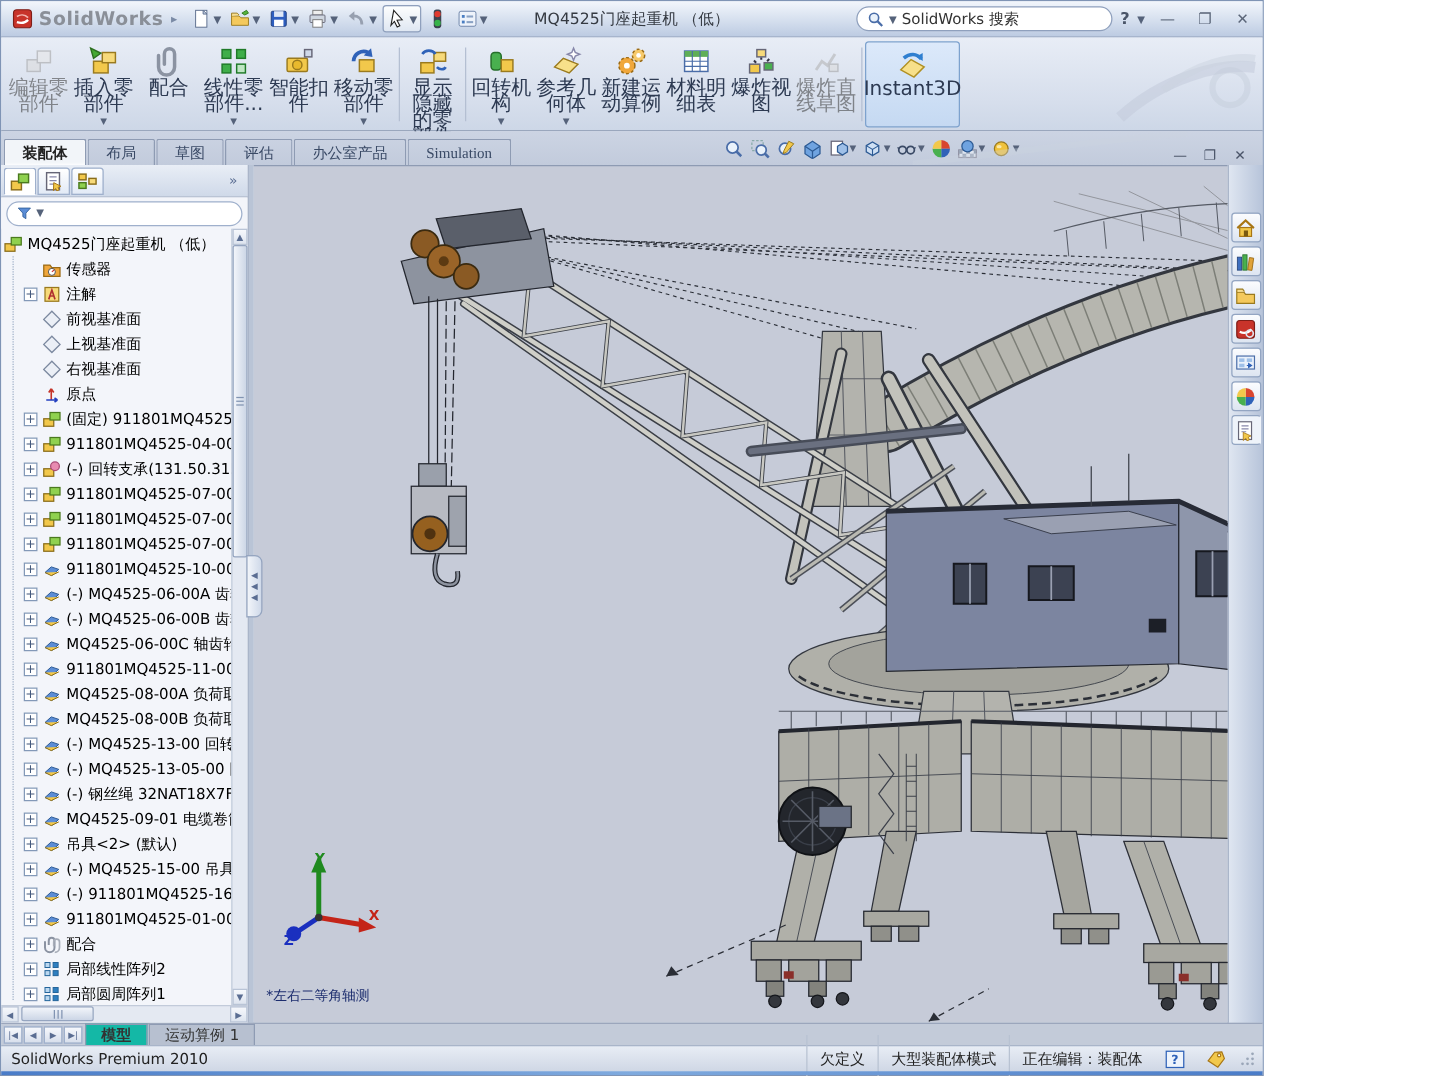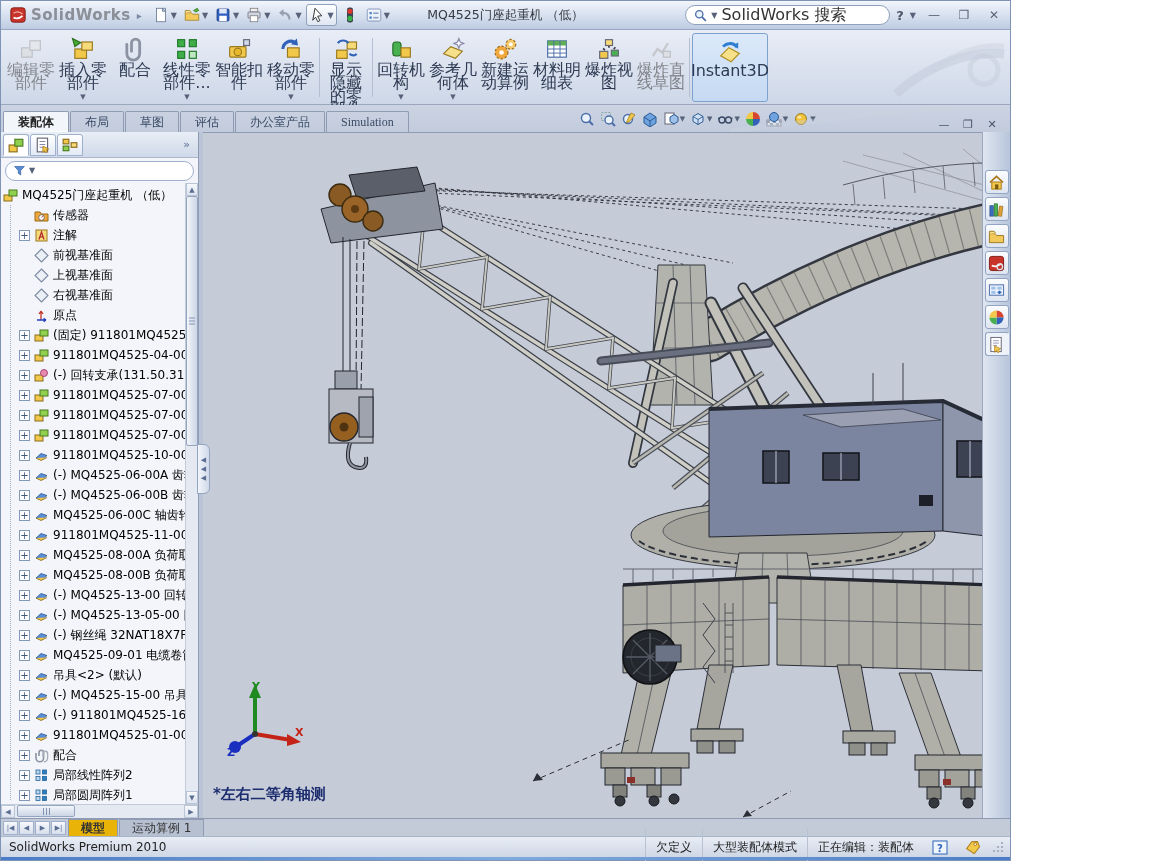--- a/index.html
+++ b/index.html
@@ -15,21 +15,21 @@
   .std-toolbar { display:flex; align-items:center; gap:2px; }
   .std-btn { display:flex; align-items:center; height:22px; padding:1px 2px; border-radius:3px; }
   .std-btn .g { width:18px; height:18px; }
   .std-btn .dd { font-size:8px; color:#55627a; margin-left:1px; }
   .std-btn.pressed { border:1px solid #8fa0bd; background:linear-gradient(#fdfefe,#dfe7f2); }
   .tb-title { position:absolute; left:0; right:0; text-align:center; font-size:12.5px; color:#353a42; pointer-events:none; }
   .tb-right { margin-left:auto; display:flex; align-items:center; gap:6px; z-index:2; }
   .searchbox { display:flex; align-items:center; width:205px; height:20px; background:#fff; border:1px solid #8fa0bd; border-radius:11px; padding:0 8px; gap:4px; }
   .searchbox .g { width:13px; height:13px; }
   .searchbox .dd { font-size:8px; color:#55627a; }
-  .search-text { font-size:16px; color:#333; }
+  .search-text { font-size:12px; color:#333; }
   .help-q { font-size:13px; color:#4a5568; font-weight:bold; }
   .help-dd { font-size:8px; color:#55627a; }
   .winbtn { width:24px; height:18px; display:flex; align-items:center; justify-content:center; color:#5a6578; font-size:12px; border-radius:2px; }
 
   
   .ribbon { height:75px; flex:0 0 75px; background:linear-gradient(#e8edf6,#d6deec 70%,#cdd7e7); border-bottom:1px solid #9aa7bd; display:flex; align-items:stretch; padding:2px 2px 1px 4px; position:relative; }
   .rbtn { width:52px; display:flex; flex-direction:column; align-items:center; justify-content:flex-start; padding:2px 1px 1px; border-radius:3px; margin:1px 0; }
   .rbtn .ric { width:28px; height:28px; flex:0 0 28px; }
   .rbtn .rlabel { font-size:16px; line-height:13px; text-align:center; color:#2d3a52; word-break:break-all; }
   .rbtn .rdd { font-size:7px; color:#55627a; margin-top:auto; }
@@ -91,34 +91,34 @@
 
   
   .splitter { width:4px; flex:0 0 4px; background:#b9c4d6; position:relative; }
   .split-handle { position:absolute; left:-2px; top:312px; width:13px; height:50px; background:linear-gradient(90deg,#f2f5fa,#cfd9e9); border:1px solid #95a5c0; border-radius:0 6px 6px 0; display:flex; flex-direction:column; align-items:center; justify-content:center; gap:3px; z-index:5; }
   .split-handle span { color:#5a6d92; font-size:7px; line-height:6px; }
 
   
   .viewport { flex:1 1 auto; position:relative; background:#c6cbd8; border-top:1px solid #8e9bb3; overflow:hidden; }
   .crane-svg { position:absolute; left:0; top:0; }
   .triad { position:absolute; left:22px; bottom:62px; }
-  .orient-label { position:absolute; left:10px; bottom:14px; font-size:15px; font-weight:bold; color:#1c2d6e; }
+  .orient-label { position:absolute; left:10px; bottom:14px; font-size:11px; font-weight:normal; color:#1c2d6e; }
 
   
   .taskstrip { width:28px; flex:0 0 28px; background:linear-gradient(90deg,#dfe6f1,#b7c4da); border-left:1px solid #9aa7bd; display:flex; flex-direction:column; align-items:center; padding-top:38px; gap:3px; }
   .task-btn { width:24px; height:24px; border:1px solid #93a5c2; border-radius:3px; background:linear-gradient(#fbfcfe,#dde5f1); display:flex; align-items:center; justify-content:center; }
   .task-btn .g { width:17px; height:17px; }
   .task-btn.active { background:#eef3fa; border-right-color:#eef3fa; }
 
   
   .modeltabs { height:18px; flex:0 0 18px; background:#c3cbd9; border-top:1px solid #8e9bb3; display:flex; align-items:stretch; }
   .mt-nav { display:flex; align-items:center; gap:1px; padding:1px 2px; }
   .mt-nav b { width:15px; height:14px; background:linear-gradient(#f6f8fc,#d8dfec); border:1px solid #9fb0cc; color:#5a6d92; font-size:7px; display:flex; align-items:center; justify-content:center; font-weight:normal; }
   .mtab { padding:1px 12px; font-size:12px; color:#333; border:1px solid #8e9bb3; border-bottom:none; background:#b7c0d0; display:flex; align-items:center; margin-right:1px; }
-  .mtab.active { background:#eab308; font-weight:bold; }
+  .mtab.active { background:#14b8a6; font-weight:bold; }
 
   
   .statusbar { height:21px; flex:0 0 21px; background:linear-gradient(#e8edf5,#cfd7e5); border-top:1px solid #a9b5c9; display:flex; align-items:center; font-size:12px; color:#222; padding:0 6px; }
   .sb-left { padding-left:2px; }
   .sb-right { margin-left:auto; display:flex; align-items:center; gap:0; }
   .sb-item { padding:11px 10px; border-left:1px solid #b8c2d2; }
   .sb-ico { width:16px; height:15px; margin:0 8px; }
   .sb-grip { width:12px; height:12px; margin-left:4px; }
   .bottomstrip { height:3px; flex:0 0 3px; background:linear-gradient(90deg,#4a7cc8,#7faade 50%,#4a7cc8); }
 </style>

